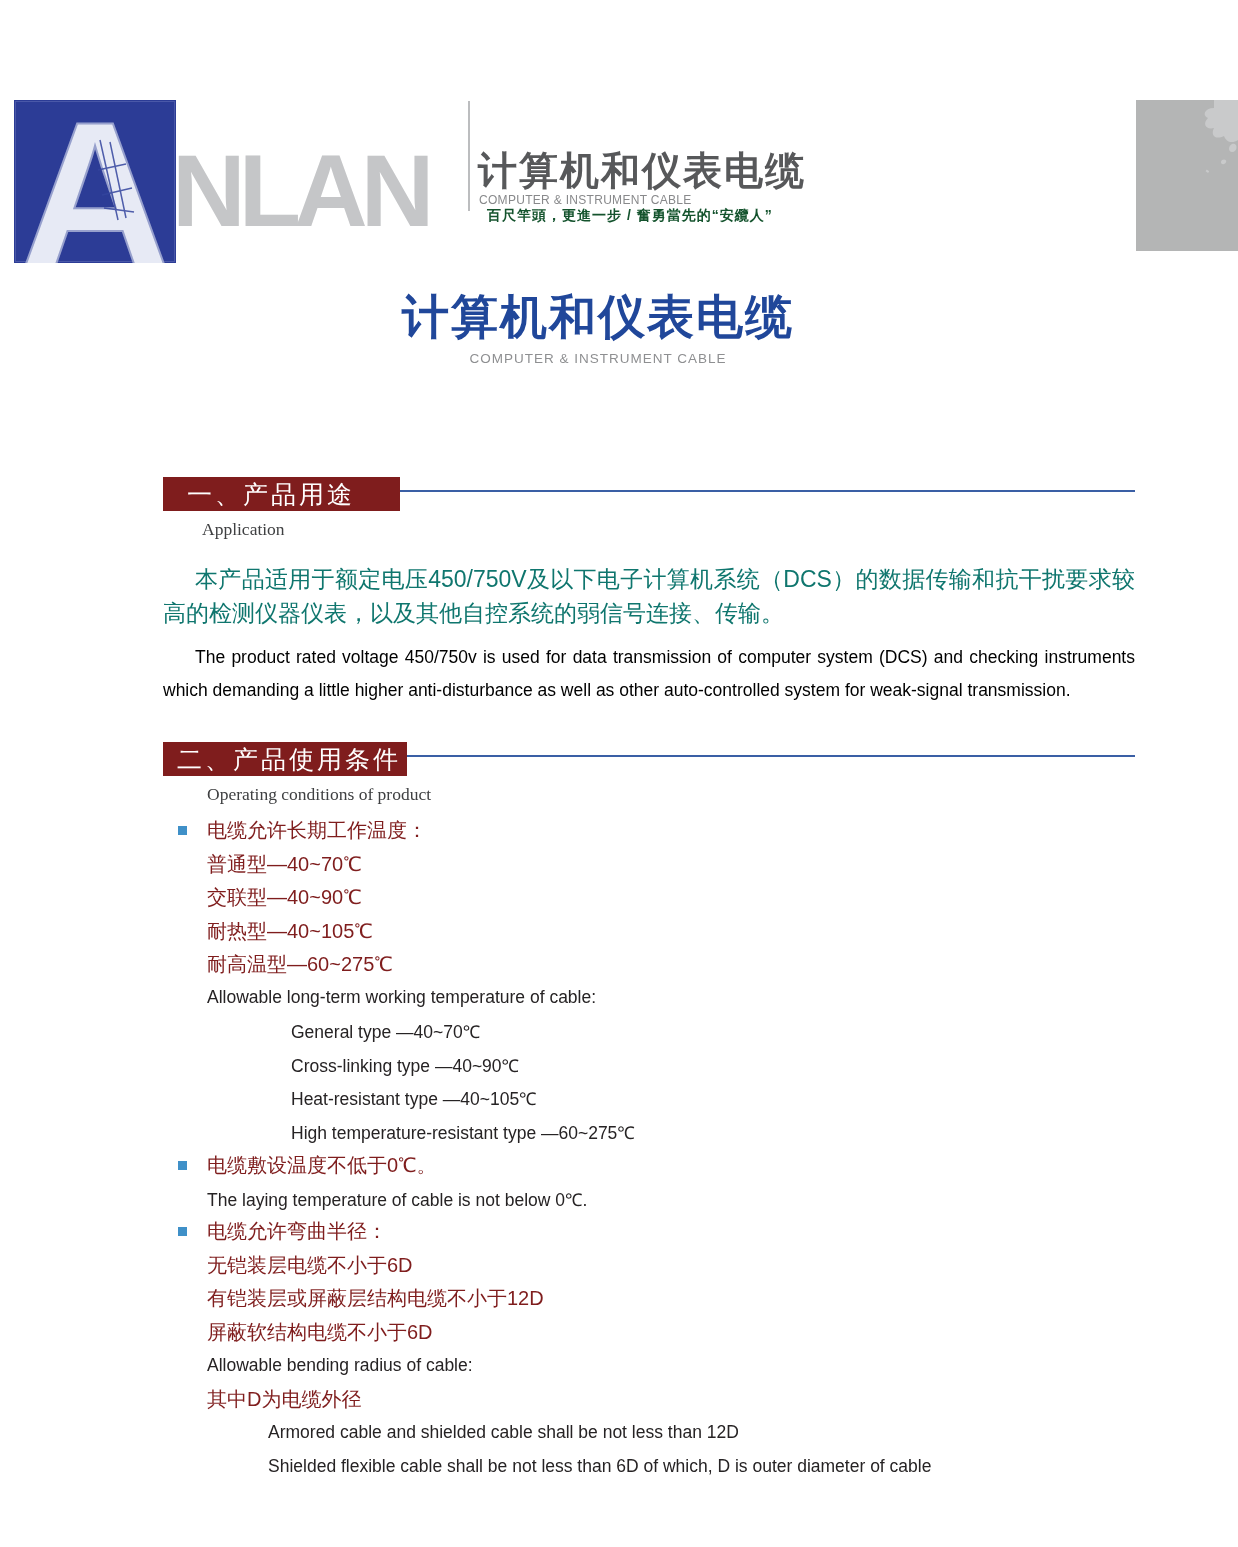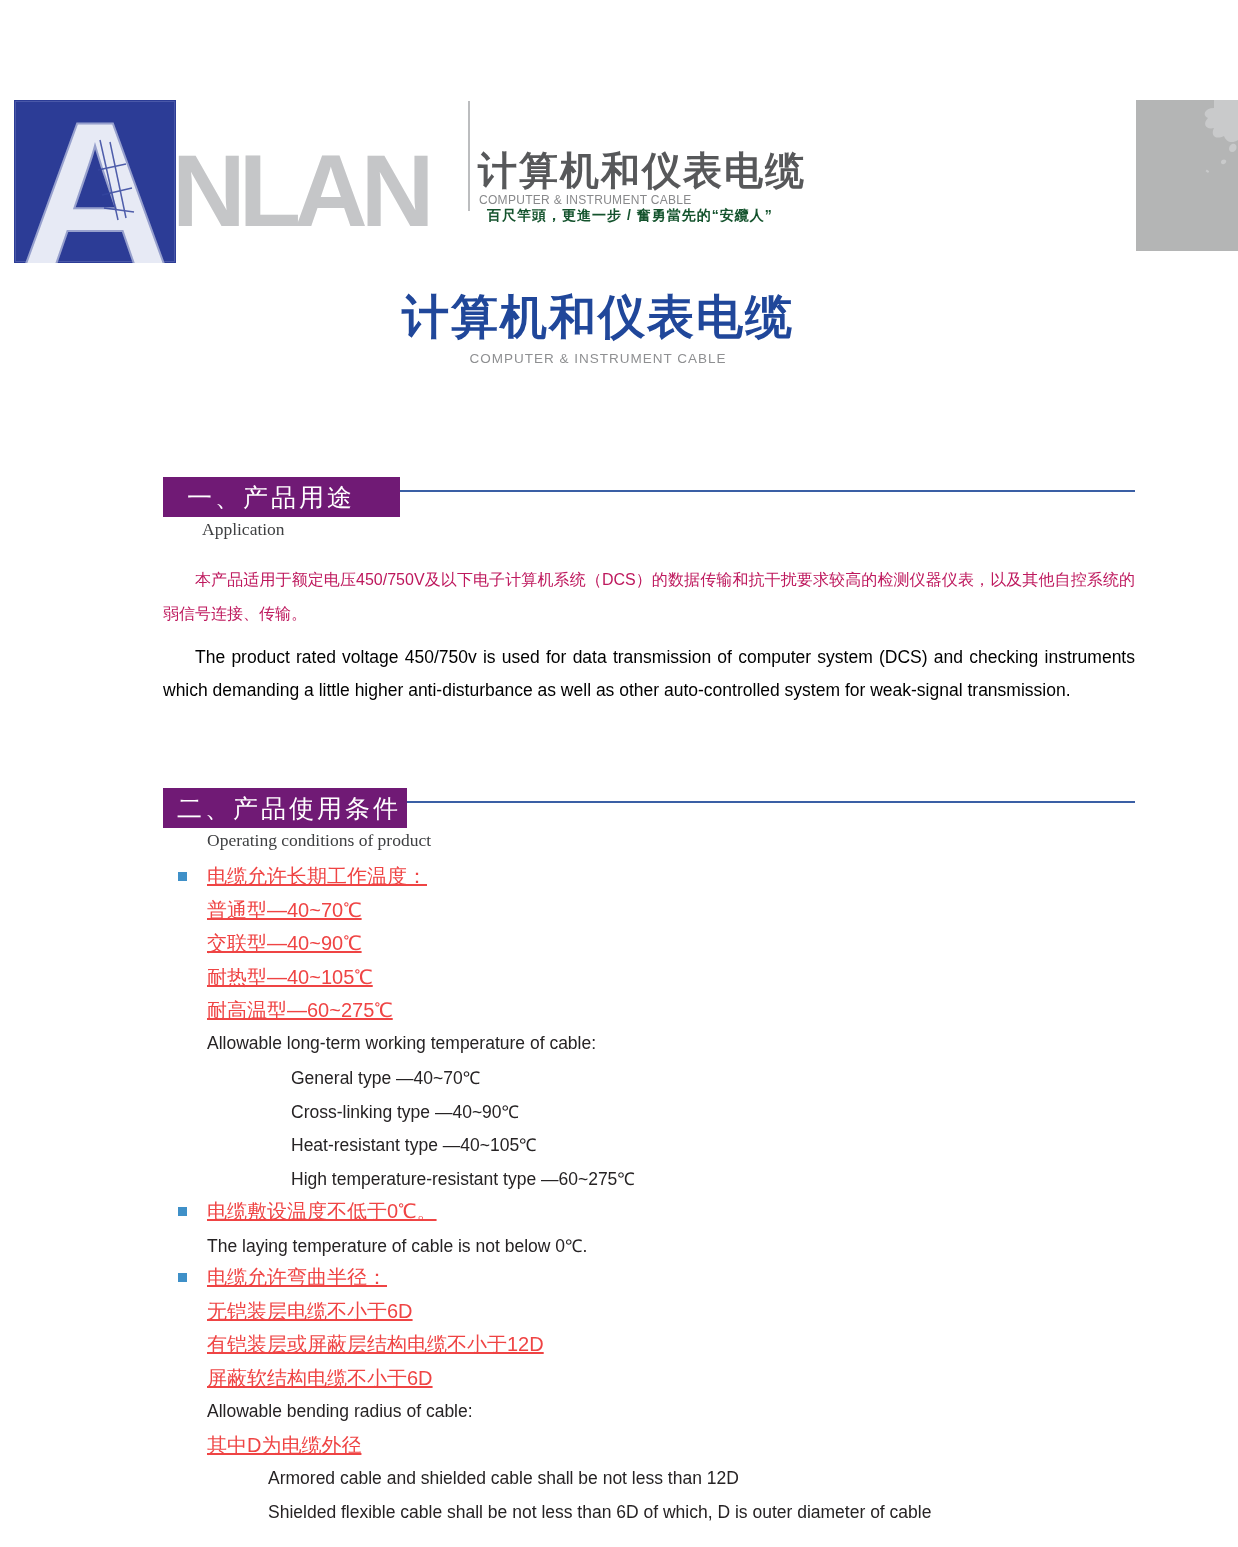--- a/index.html
+++ b/index.html
@@ -40,42 +40,42 @@
   .doc-title .en { margin-top:9px; font-size:13.5px; color:#8e8f91; letter-spacing:1px; }
 
   
   .section { position:absolute; left:163px; width:972px; }
   #section1 { top:477px; }
   #section2 { top:742px; }
 
   .sec-head { position:relative; height:34px; }
   .sec-line { position:absolute; left:0; right:0; top:13px; height:2px; background:#3a5fa5; }
   .sec-box {
-    position:relative; z-index:1; height:40px; display:flex; align-items:center;
-    background:#701a75; color:#ffffff; font-size:25px; letter-spacing:3px; white-space:nowrap;
+    position:relative; z-index:1; height:34px; display:flex; align-items:center;
+    background:#7f1d1d; color:#ffffff; font-size:25px; letter-spacing:3px; white-space:nowrap;
   }
   #section1 .sec-box { width:237px; padding-left:24px; }
-  #section2 .sec-box { width:244px; padding-left:14px;margin-top:46px; }
+  #section2 .sec-box { width:244px; padding-left:14px; }
 
   .sec-sub { margin-top:8px; padding-left:39px; font-size:17.5px; line-height:20px; color:#3f4042;font-family:Liberation Serif, serif; }
   #section2 .sec-sub { padding-left:44px; }
 
   .para-cn {
-    margin-top:24px; font-size:16px; line-height:33.5px; color:#be185d;
+    margin-top:24px; font-size:23px; line-height:33.5px; color:#0f766e;
     text-indent:32px; text-align:justify;
   }
   .para-en {
     margin-top:11px; font-size:17.5px; line-height:33px; color:#000000;
     text-indent:32px; text-align:justify;
   }
 
   
   .lines { margin-top:10px; }
   .line { position:relative; min-height:33.45px; display:flex; align-items:center; padding-left:44px; white-space:nowrap; }
-  .line.cn { font-size:20px; color:#ef4444;text-decoration:underline; }
+  .line.cn { font-size:20px; color:#7f1d1d; }
   .line.en { font-size:17.5px; color:#262324; }
   .line.i1 { padding-left:105px; }
   .line.i2 { padding-left:128px; }
   .line .bullet { position:absolute; left:15px; top:50%; margin-top:-4.5px; width:9px; height:9px; background:#3f90c8; }
 </style>
 </head>
 <body>
 
 <div class="logo-square">
   <svg width="162" height="163" viewBox="0 0 162 163">

